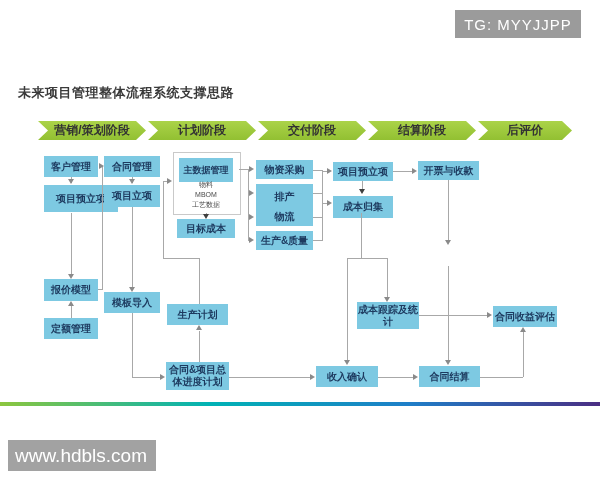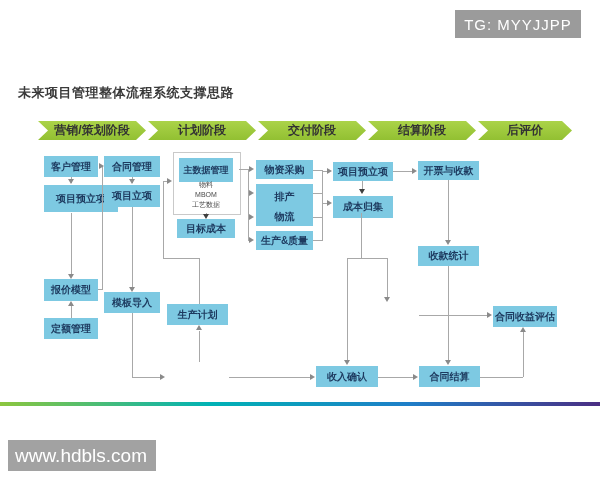--- a/index.html
+++ b/index.html
@@ -52,31 +52,32 @@
   <div class="node" style="left:104px;top:185px;width:56px;height:22px;">项目立项</div>
   <div class="node" style="left:104px;top:292px;width:56px;height:21px;">模板导入</div>
 
   <div class="container-box" style="left:173px;top:152px;width:66px;height:61px;"></div>
   <div class="node" style="left:179px;top:158px;width:54px;height:24px;font-size:9px;">主数据管理</div>
   <div class="note" style="left:175px;top:180px;width:62px;">物料
 MBOM
 工艺数据</div>
   <div class="node" style="left:177px;top:219px;width:58px;height:19px;">目标成本</div>
   <div class="node" style="left:167px;top:304px;width:61px;height:21px;text-align:right;">生产计划</div>
+  <div class="node" style="left:166px;top:362px;width:63px;height:28px;">合同&amp;项目总体进度计划</div>
 
   <div class="node" style="left:256px;top:160px;width:57px;height:19px;">物资采购</div>
   <div class="node" style="left:256px;top:184px;width:57px;height:26px;">排产</div>
   <div class="node" style="left:256px;top:208px;width:57px;height:18px;">物流</div>
   <div class="node" style="left:256px;top:231px;width:57px;height:19px;">生产&amp;质量</div>
   <div class="node" style="left:333px;top:162px;width:60px;height:19px;">项目预立项</div>
   <div class="node" style="left:333px;top:196px;width:60px;height:22px;">成本归集</div>
+  <div class="node" style="left:357px;top:302px;width:62px;height:27px;">成本跟踪及统计</div>
   <div class="node" style="left:316px;top:366px;width:62px;height:21px;">收入确认</div>
 
   <div class="node" style="left:418px;top:161px;width:61px;height:19px;">开票与收款</div>
-  <div class="node" style="left:418px;top:246px;width:61px;height:20px;">收款统计</div>
   <div class="node" style="left:419px;top:366px;width:61px;height:21px;">合同结算</div>
 
   <div class="node" style="left:493px;top:306px;width:64px;height:21px;">合同收益评估</div>
 
   <div class="vl" style="left:71px;top:177px;height:6px;"></div>
   <div class="arr arr-d" style="left:68px;top:179px;"></div>
 
   <div class="vl" style="left:71px;top:213px;height:61px;"></div>
   <div class="arr arr-d" style="left:68px;top:274px;"></div>
 

